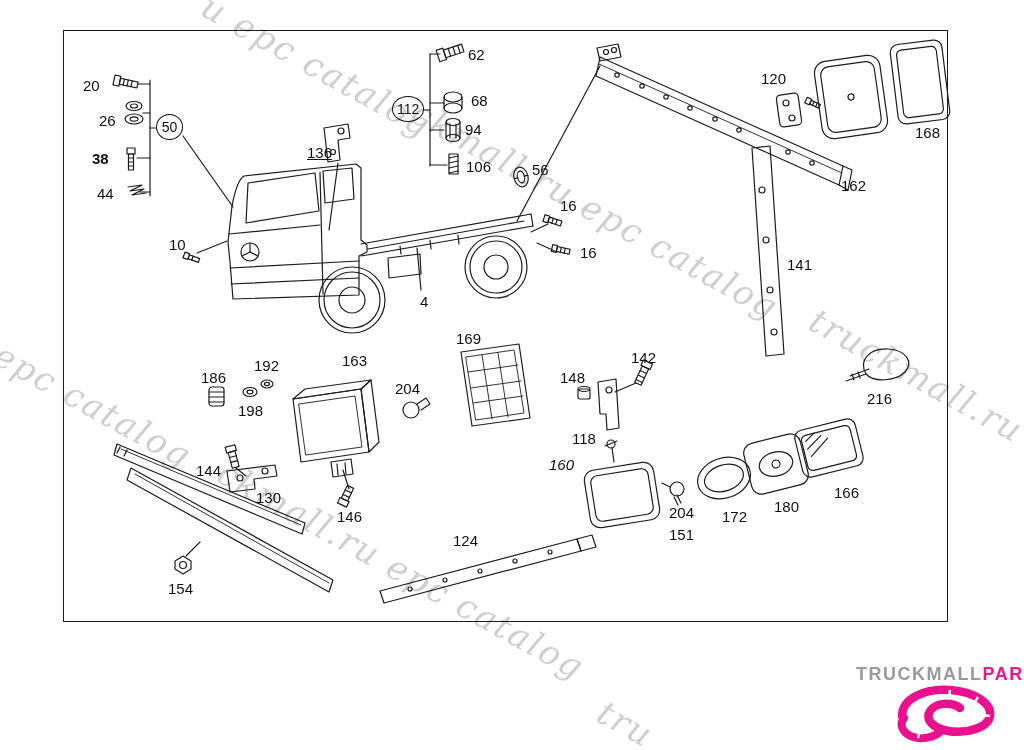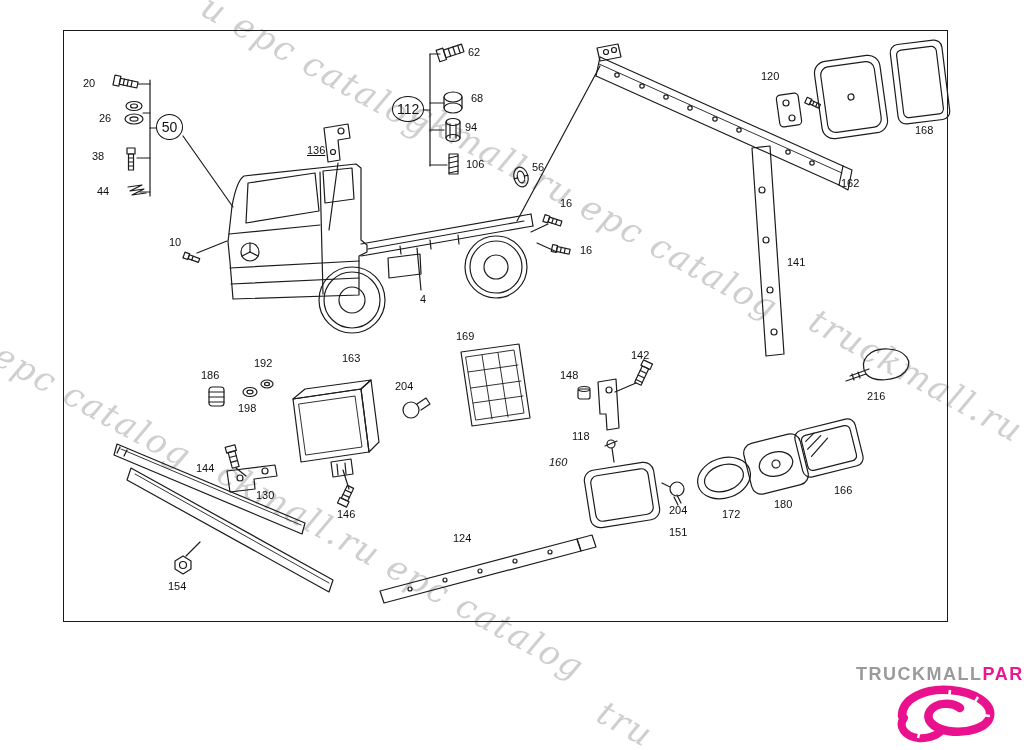--- a/index.html
+++ b/index.html
@@ -31,21 +31,21 @@
     background:transparent;
   }
 
   svg.art { position:absolute; left:0; top:0; z-index:3; }
   svg.art * { stroke:#1c1c1c; stroke-width:1.2; fill:none; stroke-linejoin:round; stroke-linecap:round; }
   svg.art .thin { stroke-width:0.9; }
 
   .labels-layer { position:absolute; left:0; top:0; width:1024px; height:750px; z-index:4; pointer-events:none; }
   .part-label {
     position:absolute;
-    font-size:11px;
+    font-size:15px;
     color:#101010;
     font-family:"Liberation Sans", sans-serif;
     white-space:nowrap;
   }
   .part-label.circled {
     border:1.4px solid #101010;
     border-radius:50%;
     min-width:27px; height:26px;
     padding:0 4px;
     display:flex; align-items:center; justify-content:center;
@@ -413,21 +413,21 @@
       <path class="thin" d="M135,474 L329,583"></path>
       <line x1="120" y1="447" x2="117" y2="453"></line>
         <line x1="127" y1="450" x2="124" y2="456"></line>
     </g>
   </svg>
 
   <div class="labels-layer" id="labels-layer">
       <div class="part-label" style="left: 83px; top: 77px;">20</div>
       <div class="part-label" style="left: 99px; top: 112px;">26</div>
       <div class="part-label circled" style="left: 156px; top: 114px;">50</div>
-      <div class="part-label" style="left: 92px; top: 150px;">38</div>
+      <div class="part-label" style="left: 92px; top: 150px; font-weight: bold;">38</div>
       <div class="part-label" style="left: 97px; top: 185px;">44</div>
       <div class="part-label" style="left: 307px; top: 144px; text-decoration: underline;">136</div>
       <div class="part-label" style="left: 169px; top: 236px;">10</div>
       <div class="part-label" style="left: 468px; top: 46px;">62</div>
       <div class="part-label circled" style="left: 392px; top: 96px;">112</div>
       <div class="part-label" style="left: 471px; top: 92px;">68</div>
       <div class="part-label" style="left: 465px; top: 121px;">94</div>
       <div class="part-label" style="left: 466px; top: 158px;">106</div>
       <div class="part-label" style="left: 532px; top: 161px;">56</div>
       <div class="part-label" style="left: 560px; top: 197px;">16</div>

